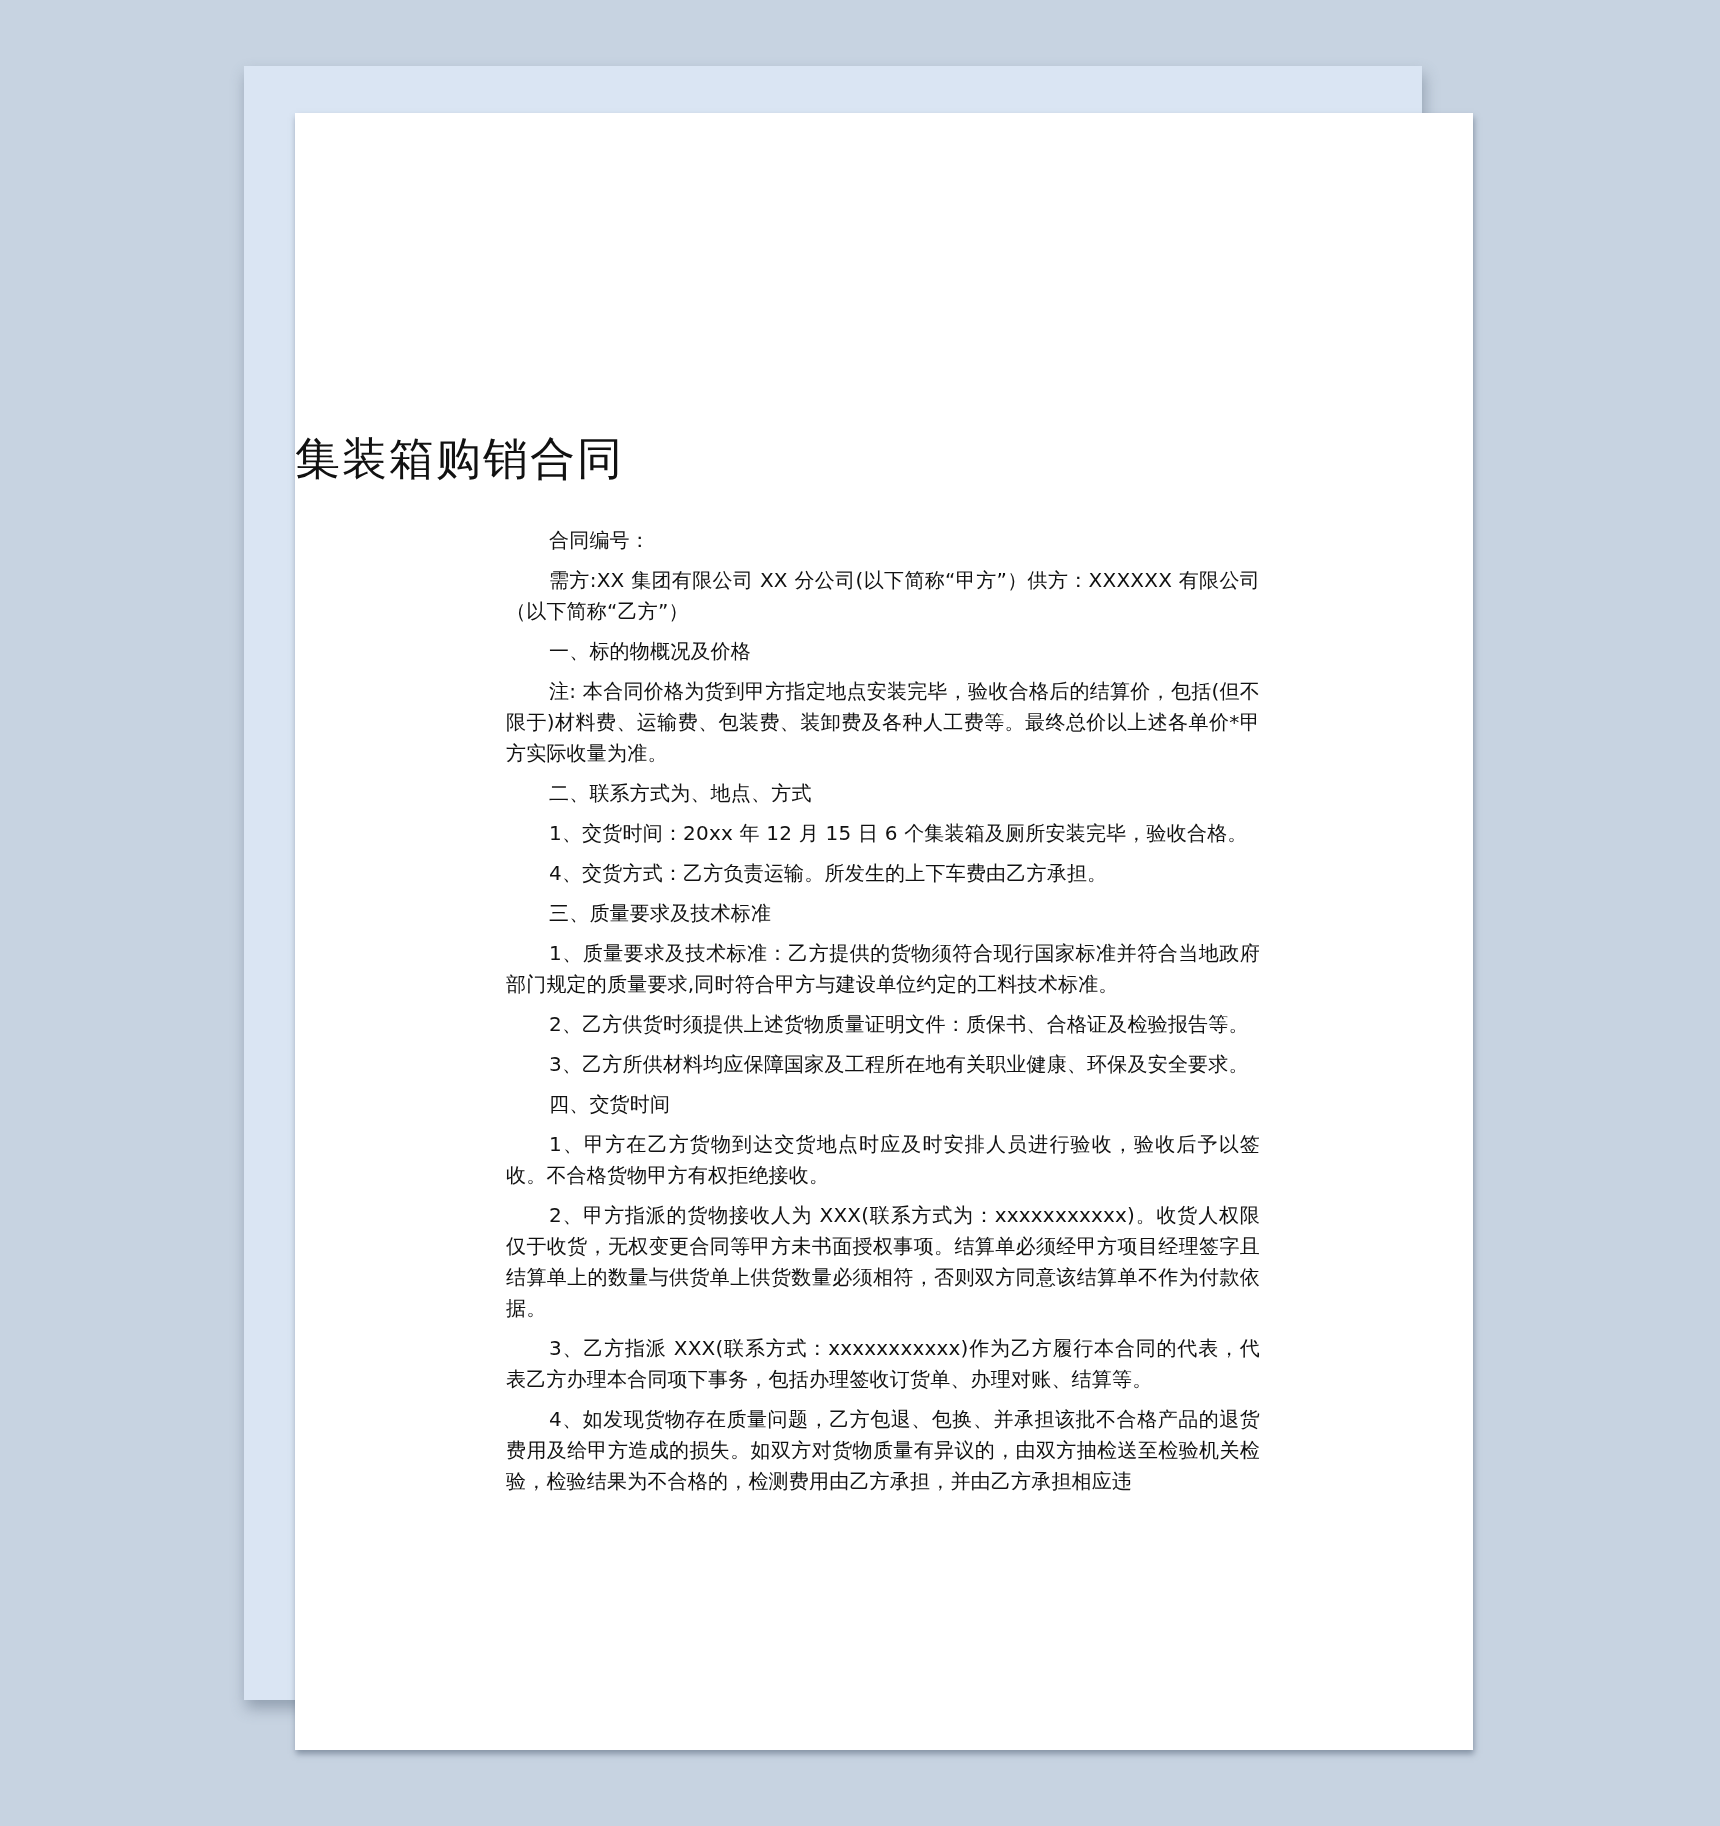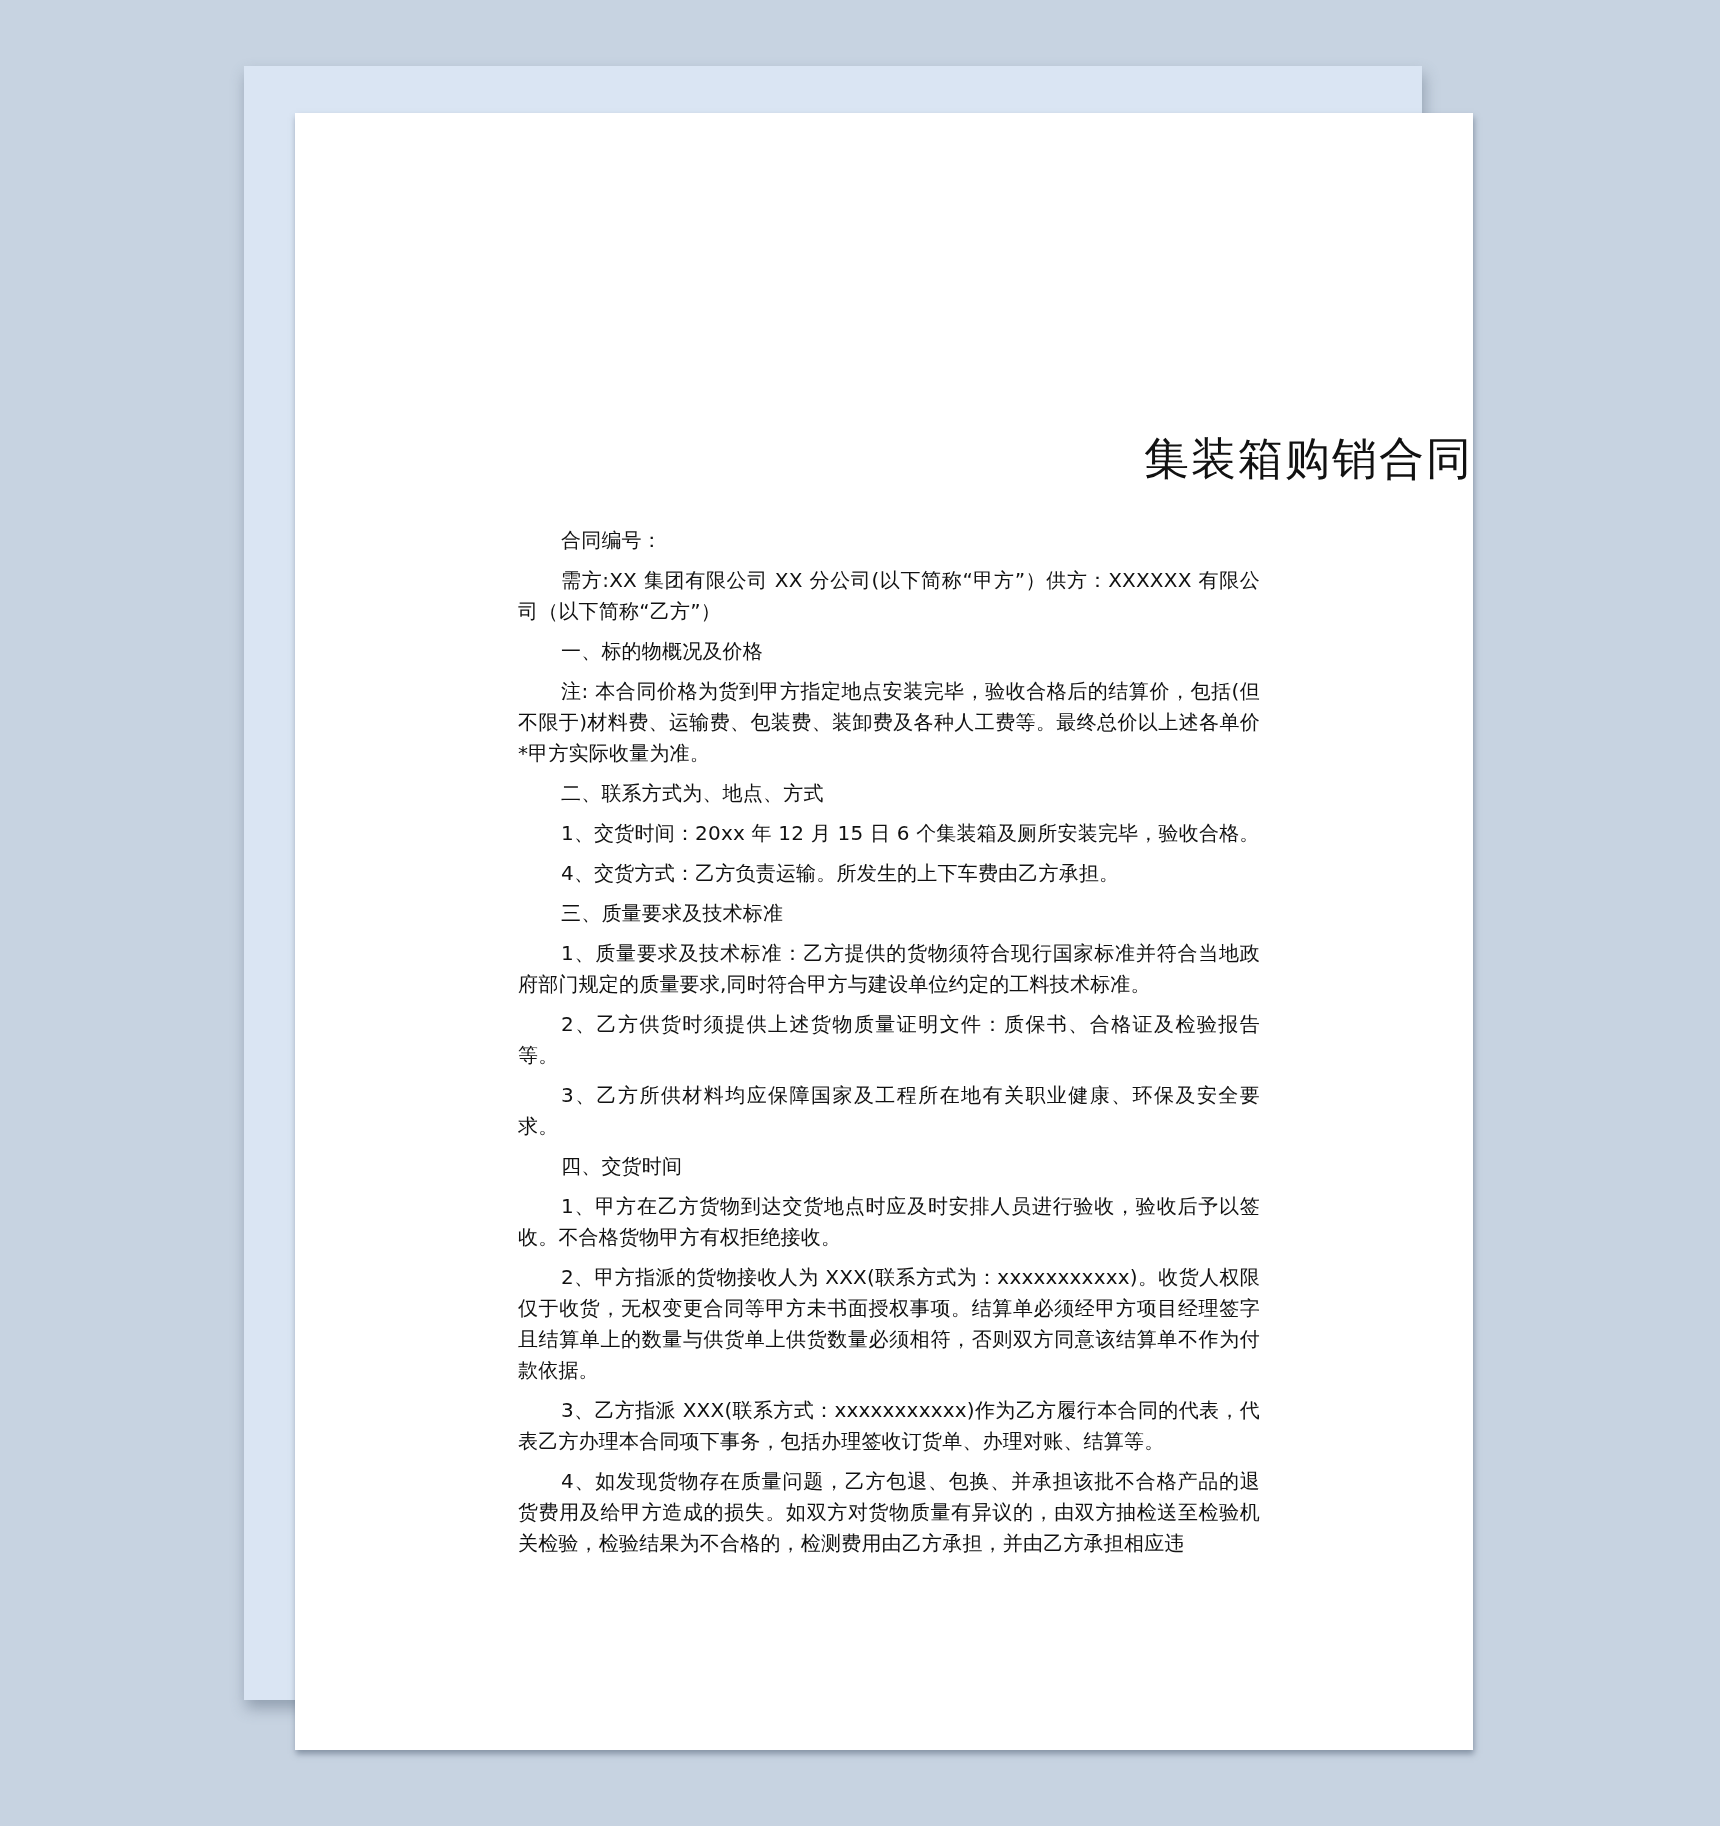--- a/index.html
+++ b/index.html
@@ -31,35 +31,35 @@
     height: 1637px;
     background: #ffffff;
     box-shadow: 1px 4px 6px rgba(80, 95, 115, 0.55);
   }
   .doc-title {
     position: absolute;
     left: 0;
     right: 0;
     top: 318px;
     margin: 0;
-    text-align: right;
+    text-align: left;
     font-size: 45px;
     font-weight: normal;
     color: #111111;
     letter-spacing: 2px;
     line-height: 56px;
   }
   .doc-body {
     position: absolute;
     left: 211px;
     top: 412px;
     width: 754px;
   }
   .para {
-    margin: 0 0 9px 12px;
+    margin: 0 0 9px 0;
     font-size: 20px;
     line-height: 31px;
     color: #111111;
     text-indent: 43px;
     text-align: justify;
     letter-spacing: 0.2px;
   }
   .para.heading {
     margin-bottom: 9px;
   }

